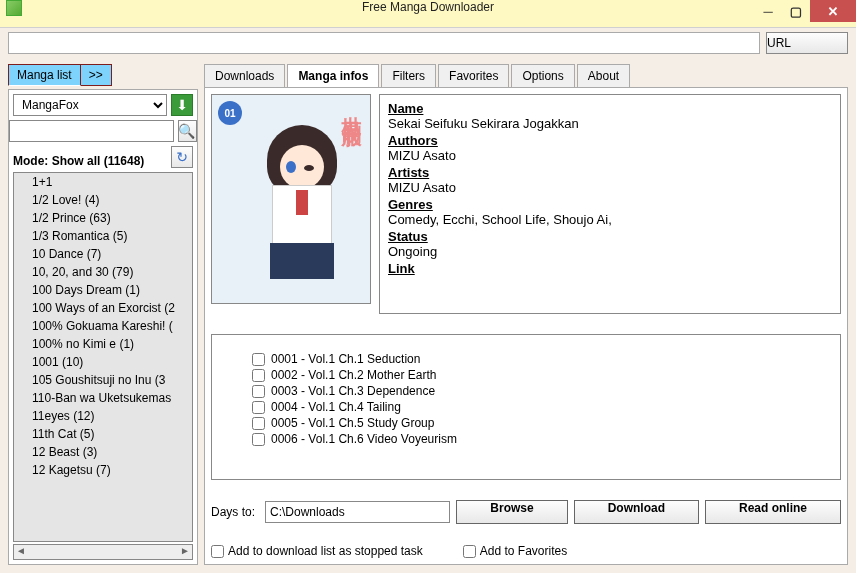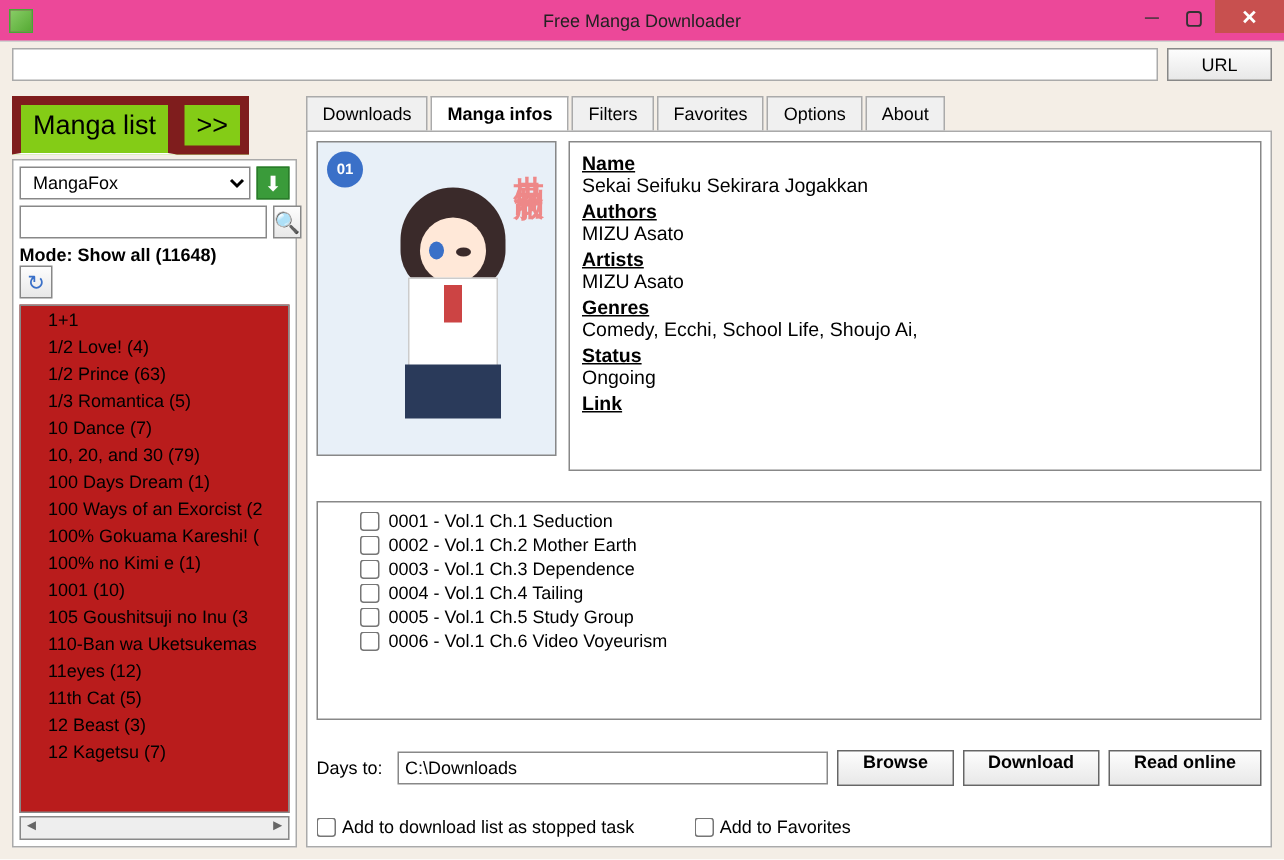--- a/index.html
+++ b/index.html
@@ -1,39 +1,39 @@
 <!DOCTYPE html>
 <html><head>
 <meta charset="utf-8">
 <style>
 * { box-sizing: border-box; margin: 0; padding: 0; font-family: "Segoe UI", Tahoma, sans-serif; font-size: 12px; }
 body { background: #fff; width: 856px; height: 573px; overflow: hidden; }
-.titlebar { height: 28px; background: #ec4899; border-bottom: 1px solid #d0d0d0; display: flex; align-items: center; position: relative; }
+.titlebar { height: 28px; background: #fef9c3; border-bottom: 1px solid #d0d0d0; display: flex; align-items: flex-start; position: relative; }
 .titlebar .icon { width: 16px; height: 16px; margin-left: 6px; background: linear-gradient(135deg,#8c6,#5a3); border: 1px solid #4a3; }
 .titlebar .title { position: absolute; left: 0; right: 0; text-align: center; font-size: 12px; color: #222; }
 .winbtns { position: absolute; right: 0; top: 0; display: flex; }
 .winbtn { width: 28px; height: 22px; display: flex; align-items: center; justify-content: center; font-size: 13px; font-weight: bold; color: #333; cursor: pointer; }
 .winbtn.close { background: #c8504f; color: #fff; width: 46px; }
 .urlbar { height: 30px; display: flex; align-items: center; padding: 4px 8px; gap: 6px; background:#f4eee6; }
 .urlbar input { flex: 1; height: 22px; border: 1px solid #aaa; padding: 0 4px; background:#fff;}
-.urlbar .btn { width: 70px; height: 22px; border: 1px solid #888; background: linear-gradient(#fdfdfd,#e8e8e8); text-align: center; line-height: 20px; cursor: pointer; }
+.urlbar .btn { width: 82px; height: 22px; border: 1px solid #888; background: linear-gradient(#fdfdfd,#e8e8e8); line-height: 20px; cursor: pointer; }
 .main { display: flex; height: calc(573px - 28px - 30px); padding: 6px 8px 8px 8px; gap: 6px; background:#f4eee6;}
 .left { width: 190px; display: flex; flex-direction: column; }
 .lefthead { display:flex; gap:0; margin-bottom:4px;}
-.lefthead .tab { border:6px solid #7f1d1d; padding:3px 8px; background:#84cc16; font-size:18px;}
+.lefthead .tab { border:1px solid #7f1d1d; padding:3px 8px; background:#7dd3fc; font-size:12px;}
 .lefthead .tab.on { border-bottom:1px solid #fff; position:relative; z-index:1;}
 .lefthead .tab + .tab { margin-left:-1px;}
 .leftbox { flex:1; border:1px solid #aaa; background:#fff; display:flex; flex-direction:column; padding:4px; margin-top:-1px;}
-.row { display:flex; align-items:center; gap:4px; margin-bottom:4px;}
+.row { display:flex; align-items:center; gap:4px; margin-bottom:4px;justify-content:center;}
 .row select, .row input { flex:1; height:22px; border:1px solid #888; padding:0 4px; background:#fff;}
 .iconbtn { width:22px; height:22px; border:1px solid #888; background:linear-gradient(#fdfdfd,#e8e8e8); display:flex;align-items:center;justify-content:center; cursor:pointer; font-size:14px;}
 .dl-icon { color:#fff; background:#3a9b3a; border-color:#2a7b2a;}
-.modeline { display:flex; align-items:flex-start; justify-content:space-between; margin-bottom:4px;flex-direction:column;}
+.modeline { display:flex; align-items:flex-end; justify-content:space-between; margin-bottom:4px;}
 .modeline .mode { font-weight:bold; }
-.listbox { flex:1; border:1px solid #888; background:#b91c1c; overflow-y:scroll; overflow-x:hidden;}
+.listbox { flex:1; border:1px solid #888; background:#e5e5e5; overflow-y:scroll; overflow-x:hidden;}
 .listbox .item { padding:2px 6px 2px 18px; white-space:nowrap; cursor:pointer;}
 .scrollh { height:16px; border:1px solid #888; background:#eee; margin-top:2px; position:relative;}
 .scrollh::before{content:"◄"; position:absolute; left:2px; top:0; font-size:10px; color:#666;}
 .scrollh::after{content:"►"; position:absolute; right:2px; top:0; font-size:10px; color:#666;}
 .right { flex:1; display:flex; flex-direction:column; }
 .tabs { display:flex; gap:0; }
 .tabs .tab { border:1px solid #aaa; padding:4px 10px; background:#f0f0f0; cursor:pointer; margin-bottom:-1px; font-size:12px;}
 .tabs .tab + .tab { margin-left:2px;}
 .tabs .tab.active { background:#fff; border-bottom:1px solid #fff; font-weight:bold;}
 .tabbody { flex:1; border:1px solid #aaa; background:#fff; display:flex; flex-direction:column; padding:6px; gap:20px; }
@@ -46,27 +46,27 @@
 .cover .girl .hair{position:absolute; top:0; left:15px; width:70px; height:70px; background:#3a2a2a; border-radius:50% 50% 40% 40%;}
 .cover .girl .face{position:absolute; top:20px; left:28px; width:44px; height:44px; background:#ffe8d8; border-radius:50%;}
 .cover .girl .eye{position:absolute; top:36px; width:10px; height:12px; background:#3a70c8; border-radius:50%;}
 .cover .girl .eye.l{left:34px;} .cover .girl .eye.r{left:52px; background:#3a2a2a; height:6px; top:40px;}
 .cover .girl .shirt{position:absolute; top:60px; left:20px; width:60px; height:60px; background:#fff; border:1px solid #ccc;}
 .cover .girl .tie{position:absolute; top:65px; left:44px; width:12px; height:25px; background:#c44;}
 .cover .girl .skirt{position:absolute; top:118px; left:18px; width:64px; height:36px; background:#2a3a5a;}
 .infotext { flex:1; border:1px solid #888; background:#fff; overflow-y:scroll; padding:4px 8px;}
 .infotext .lbl { font-weight:bold; text-decoration:underline; font-size:13px; margin-top:2px;}
 .infotext .val { font-size:13px; margin-bottom:2px;}
-.chapters { flex:1; border:1px solid #888; background:#fff; overflow-y:scroll; padding:4px;}
+.chapters { flex:1; border:1px solid #888; background:#fff; overflow-y:scroll; padding:16px;}
 .chapters .crow { display:flex; align-items:center; gap:6px; padding:1px 24px;}
 .chapters .crow input { width:13px; height:13px;}
 .bottomrow { display:flex; align-items:center; gap:6px;}
 .bottomrow .save { width:48px;}
 .bottomrow input.path { flex:1; height:22px; border:1px solid #888; padding:0 4px; max-width:300px;}
-.bottomrow .btn { padding:0 16px; height:24px; border:1px solid #666; background:linear-gradient(#fdfdfd,#e8e8e8); cursor:pointer; font-weight:bold; font-size:12px;}
+.bottomrow .btn { padding:0 33px; height:24px; border:1px solid #666; background:linear-gradient(#fdfdfd,#e8e8e8); cursor:pointer; font-weight:bold; font-size:12px;}
 .checks { display:flex; gap:40px; align-items:center;}
 .checks label { display:flex; align-items:center; gap:4px;}
 </style>
 </head>
 <body>
 
 <div class="titlebar">
   <div class="icon"></div>
   <div class="title">Free Manga Downloader</div>
   <div class="winbtns">

